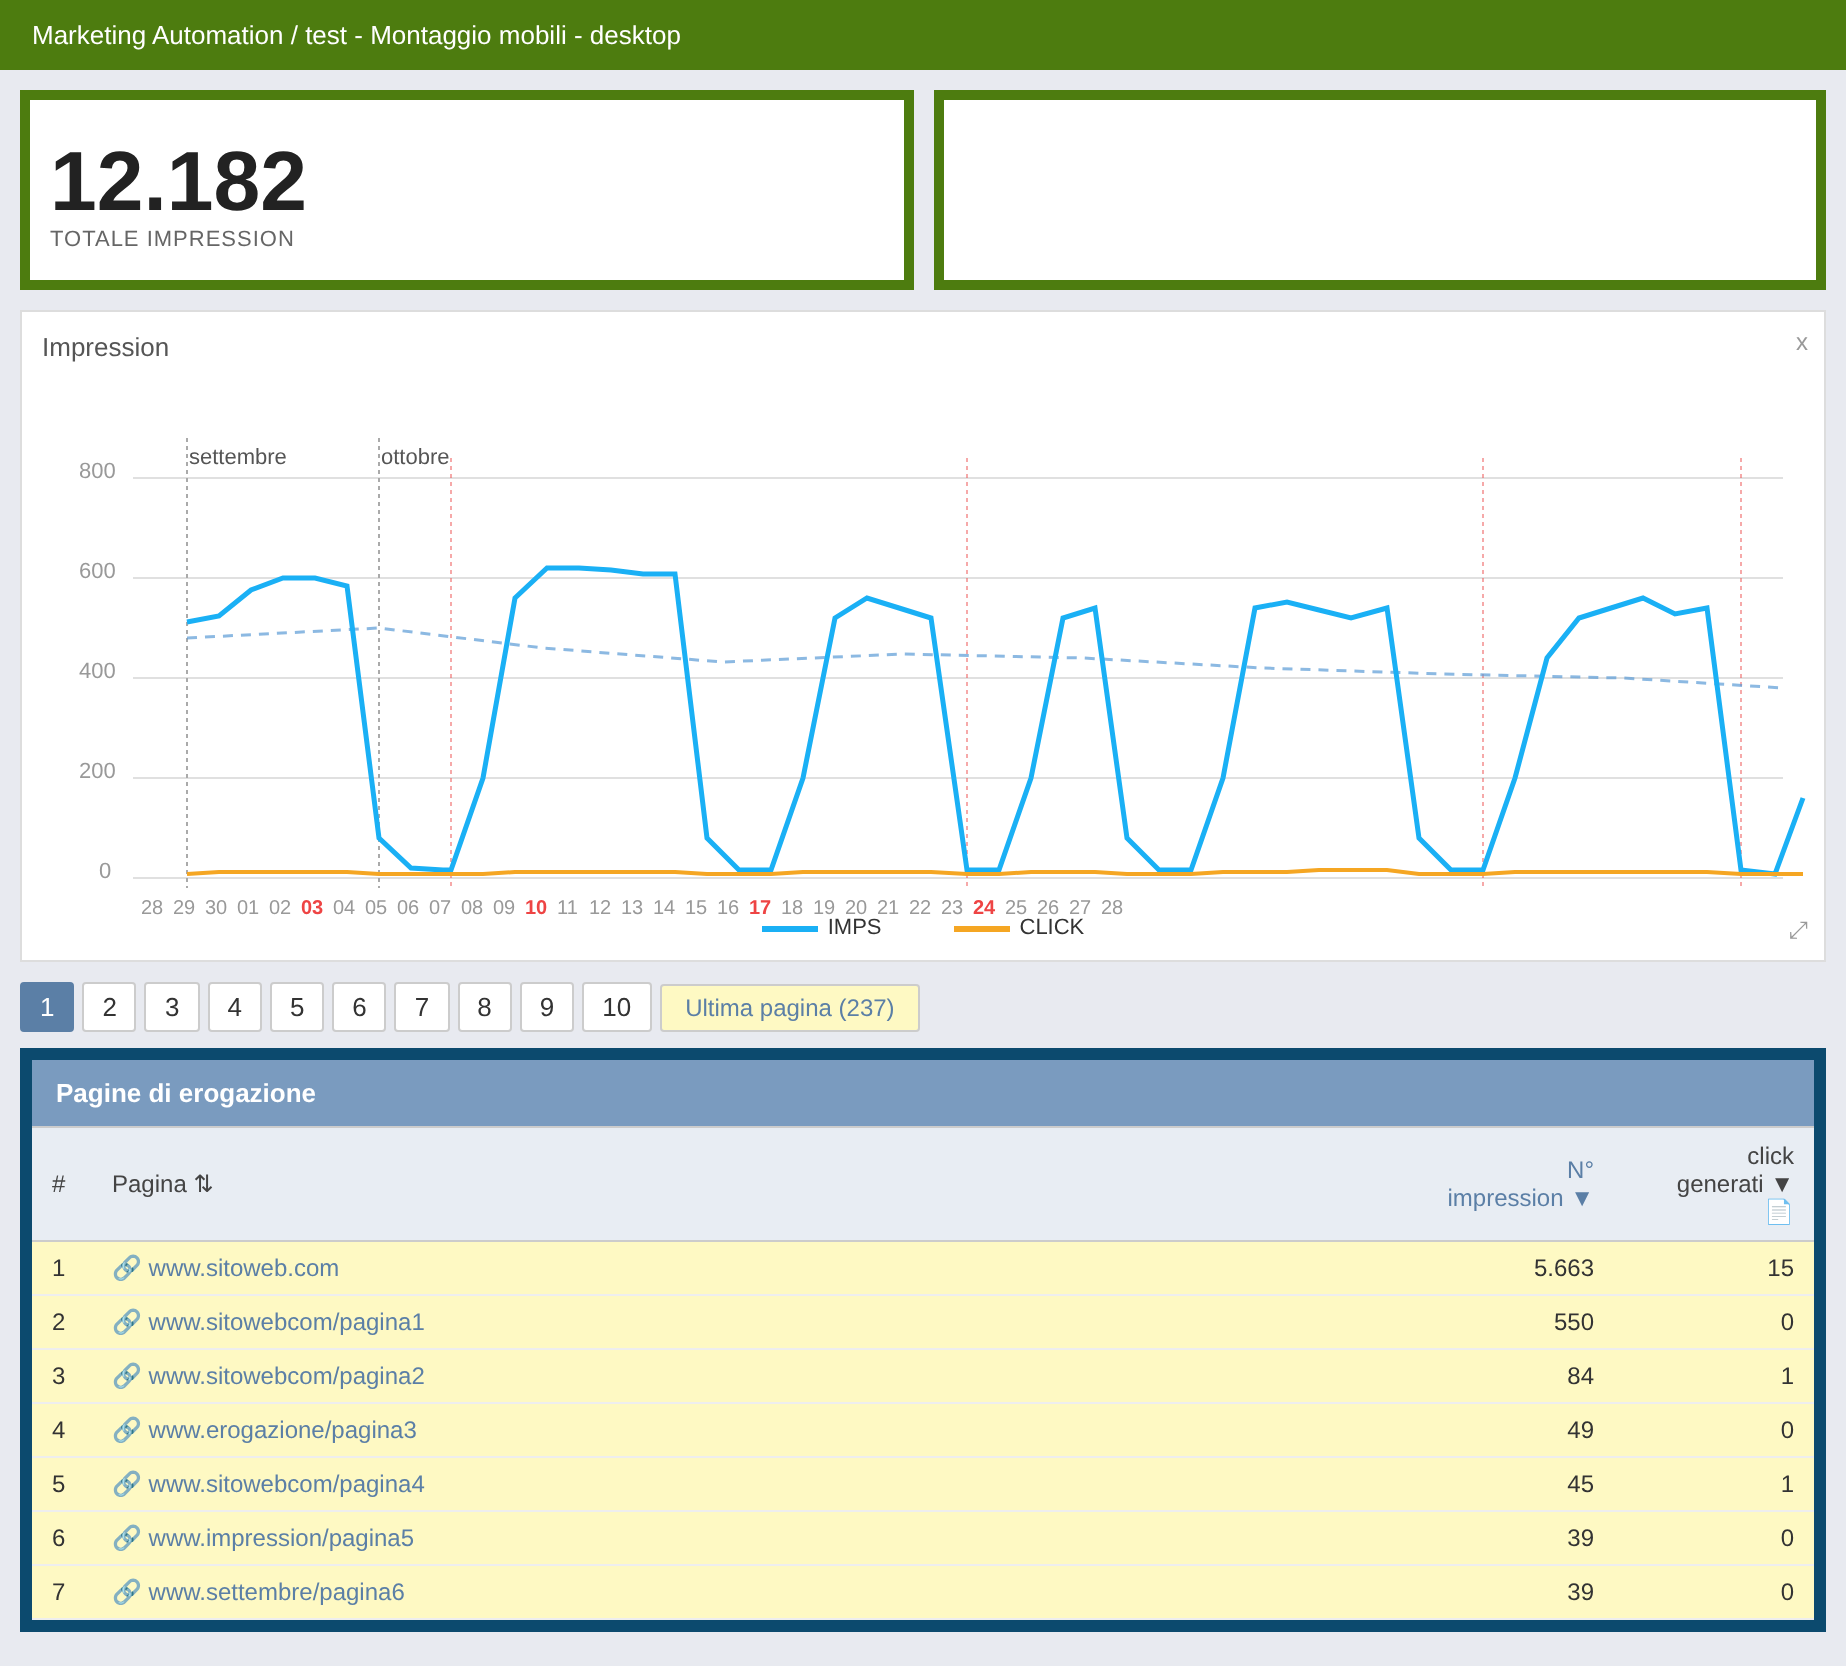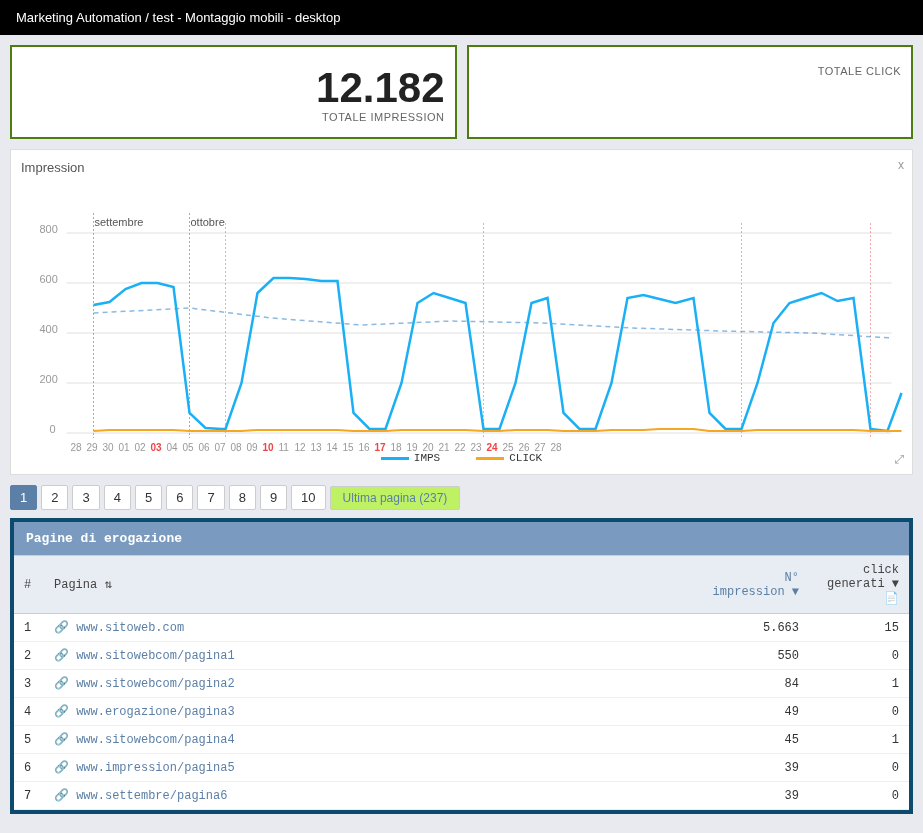--- a/index.html
+++ b/index.html
@@ -1,42 +1,42 @@
 <!DOCTYPE html>
 <html><head>
   <meta charset="utf-8">
   <style>
     * { box-sizing: border-box; margin: 0; padding: 0; }
     body { font-family: Arial, sans-serif; background: #e8eaf0; font-size: 13px; color: #333; }
 
     .header-bar {
-      background: #000000;
+      background: #4d7c0f;
       color: white;
       padding: 10px 16px;
       display: flex;
       justify-content: space-between;
       align-items: flex-end;
       font-size: 13px;
     }
 
     .main-content {
       padding: 10px;
     }
 
     .stats-row {
       display: flex;
       gap: 10px;
       margin-bottom: 10px;
     }
 
     .stat-card {
       background: white;
-      border: 2px solid #4d7c0f;
+      border: 5px solid #4d7c0f;
       flex: 1;
-      text-align: right;
+      text-align: left;
       padding: 18px 10px 14px;
     }
 
     .stat-number {
       font-size: 42px;
       font-weight: bold;
       color: #222;
       line-height: 1.1;
     }
 
@@ -78,21 +78,20 @@
       font-size: 12px;
       color: #999;
     }
 
     .chart-legend {
       display: flex;
       justify-content: center;
       gap: 36px;
       margin-top: 6px;
       font-size: 11px;
-      font-family: Liberation Mono, monospace;
     }
 
     .legend-item {
       display: flex;
       align-items: center;
       gap: 5px;
     }
 
     .legend-line {
       width: 28px;
@@ -117,33 +116,32 @@
       border-radius: 2px;
     }
 
     .page-btn.active {
       background: #5b7fa6;
       color: white;
       border-color: #5b7fa6;
     }
 
     .page-btn-last {
-      background: #bef264;
+      background: #fef9c3;
       border: 1px solid #ccc;
       padding: 4px 12px;
       cursor: pointer;
       font-size: 12px;
       color: #5b7fa6;
       border-radius: 2px;
     }
 
     .table-section {
-      background: #ffffff;
-      border: 4px solid #0c4a6e;
-      font-family: Liberation Mono, monospace;
+      background: #fef9c3;
+      border: 6px solid #0c4a6e;
     }
 
     .table-header-bar {
       background: #7a9bbf;
       color: white;
       padding: 9px 12px;
       font-size: 13px;
       font-weight: bold;
     }
 
@@ -206,21 +204,20 @@
 </div>
 
 <div class="main-content">
 
   <div class="stats-row">
     <div class="stat-card">
       <div class="stat-number">12.182</div>
       <div class="stat-label">TOTALE IMPRESSION</div>
     </div>
     <div class="stat-card">
-      <div class="stat-label">TOTALE CLICK</div>
     </div>
   </div>
 
   <div class="chart-container">
     <div class="chart-title">Impression</div>
     <span class="chart-close">x</span>
 
     <svg class="chart-svg" viewBox="0 0 880 260">
 
       <text x="28" y="250" font-size="11" fill="#999">0</text>

